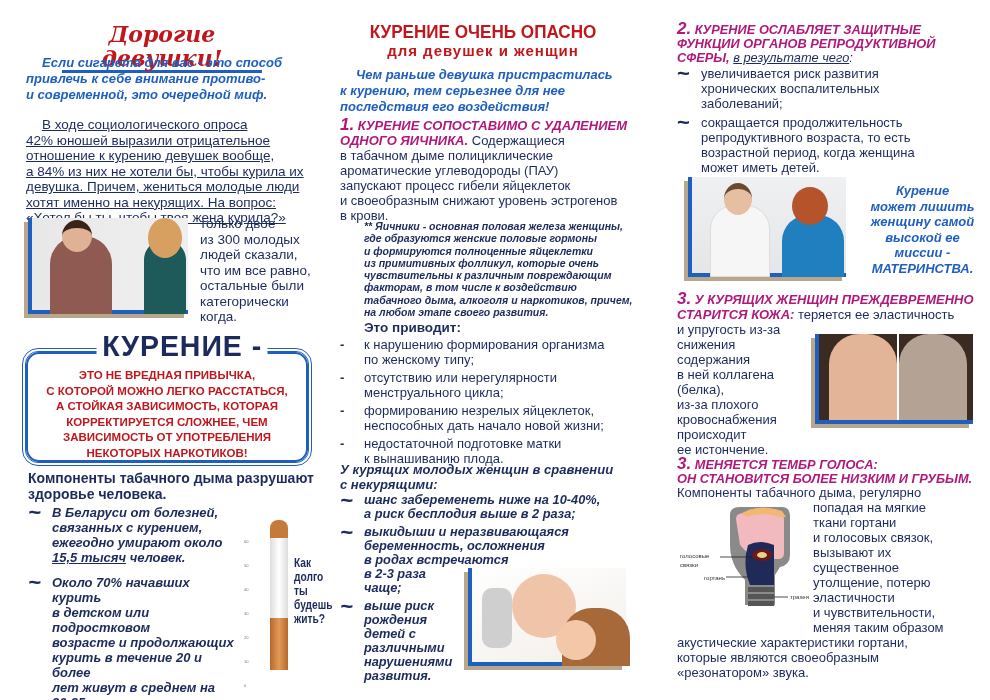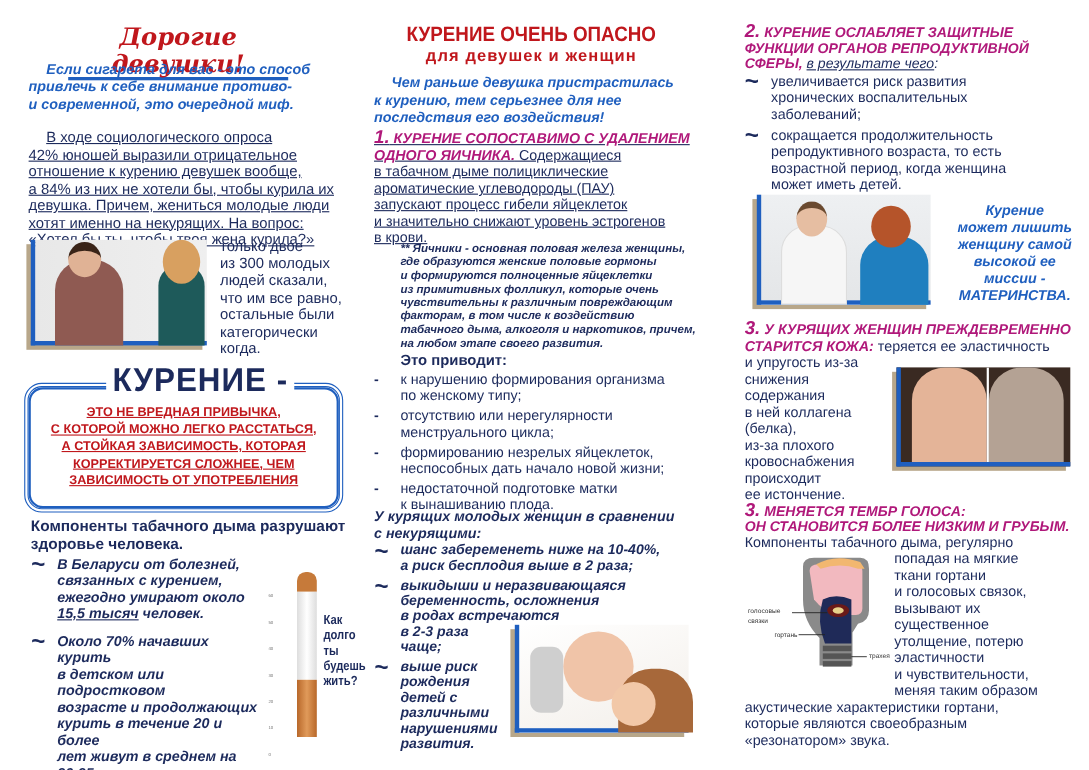--- a/index.html
+++ b/index.html
@@ -54,26 +54,27 @@
     <div>людей сказали,</div>
     <div>что им все равно,</div>
     <div>остальные были</div>
     <div>категорически</div>
     <div>когда.</div>
   </div>
 
   <div class="abs" style="left:22px;top:348px;width:290px;height:118px;border:4px double #1f5fbf;border-radius:16px;"></div>
   <div class="abs" style="left:26px;top:352px;width:282px;height:110px;border:2px solid #1f5fbf;border-radius:13px;"></div>
   <div class="abs b" style="left:92px;top:330px;padding:0 6px;background:#fff;color:#1c2a5c;font-size:30px;line-height:32px;letter-spacing:1px;transform:scaleX(0.95);">КУРЕНИЕ -</div>
-  <div class="abs b red" style="left:26px;top:368px;width:282px;text-align:center;font-size:11.5px;line-height:15.5px;text-decoration:underline;">
+  <div class="abs b red" style="left:26px;top:368px;width:282px;text-align:center;font-size:11.5px;line-height:15.5px;">
     <div>ЭТО НЕ ВРЕДНАЯ ПРИВЫЧКА,</div>
     <div>С КОТОРОЙ МОЖНО ЛЕГКО РАССТАТЬСЯ,</div>
     <div>А СТОЙКАЯ ЗАВИСИМОСТЬ, КОТОРАЯ</div>
     <div>КОРРЕКТИРУЕТСЯ СЛОЖНЕЕ, ЧЕМ</div>
     <div>ЗАВИСИМОСТЬ ОТ УПОТРЕБЛЕНИЯ</div>
+    <div>НЕКОТОРЫХ НАРКОТИКОВ!</div>
   </div>
   <div class="abs b navy" style="left:28px;top:470px;width:300px;font-size:14px;line-height:16px;">
     <div>Компоненты табачного дыма разрушают</div>
     <div>здоровье человека.</div>
   </div>
   <div class="abs bi navy" style="left:28px;top:505px;width:210px;font-size:13px;line-height:15px;">
     <div class="li" style="padding-left:24px">
       <span class="tilde">~</span>
       <div>В Беларуси от болезней,</div>
       <div>связанных с курением,</div>
@@ -118,27 +119,27 @@
 </div>
 
 <div class="col c2">
   <div class="abs b red" style="left:0;top:22px;width:330px;text-align:center;font-size:19px;line-height:20px;transform:scaleX(0.9);">КУРЕНИЕ ОЧЕНЬ ОПАСНО</div>
   <div class="abs b red" style="left:0;top:43px;width:330px;text-align:center;font-size:15px;line-height:16px;letter-spacing:1px;">для девушек и женщин</div>
   <div class="abs bi blue t13" style="left:22px;top:67px;width:305px;">
     <div style="padding-left:16px">Чем раньше девушка пристрастилась</div>
     <div>к курению, тем серьезнее для нее</div>
     <div>последствия его воздействия!</div>
   </div>
-  <div class="abs navy" style="left:22px;top:117px;width:305px;font-size:13px;line-height:15px;text-decoration:underline;">
+  <div class="abs navy" style="left:22px;top:117px;width:305px;font-size:13px;line-height:15px;">
     <div><span class="bi mag" style="font-size:17px">1.</span><span class="bi mag"> КУРЕНИЕ СОПОСТАВИМО С УДАЛЕНИЕМ</span></div>
     <div><span class="bi mag">ОДНОГО ЯИЧНИКА.</span><span> Содержащиеся</span></div>
     <div>в табачном дыме полициклические</div>
     <div>ароматические углеводороды (ПАУ)</div>
     <div>запускают процесс гибели яйцеклеток</div>
-    <div>и значительно снижают уровень эстрогенов</div>
+    <div>и своеобразным снижают уровень эстрогенов</div>
     <div>в крови.</div>
   </div>
   <div class="abs bi navy" style="left:46px;top:220px;width:285px;font-size:10.5px;line-height:12.3px;">
     <div>** Яичники - основная половая железа женщины,</div>
     <div>где образуются женские половые гормоны</div>
     <div>и формируются полноценные яйцеклетки</div>
     <div>из примитивных фолликул, которые очень</div>
     <div>чувствительны к различным повреждающим</div>
     <div>факторам, в том числе к воздействию</div>
     <div>табачного дыма, алкоголя и наркотиков, причем,</div>

